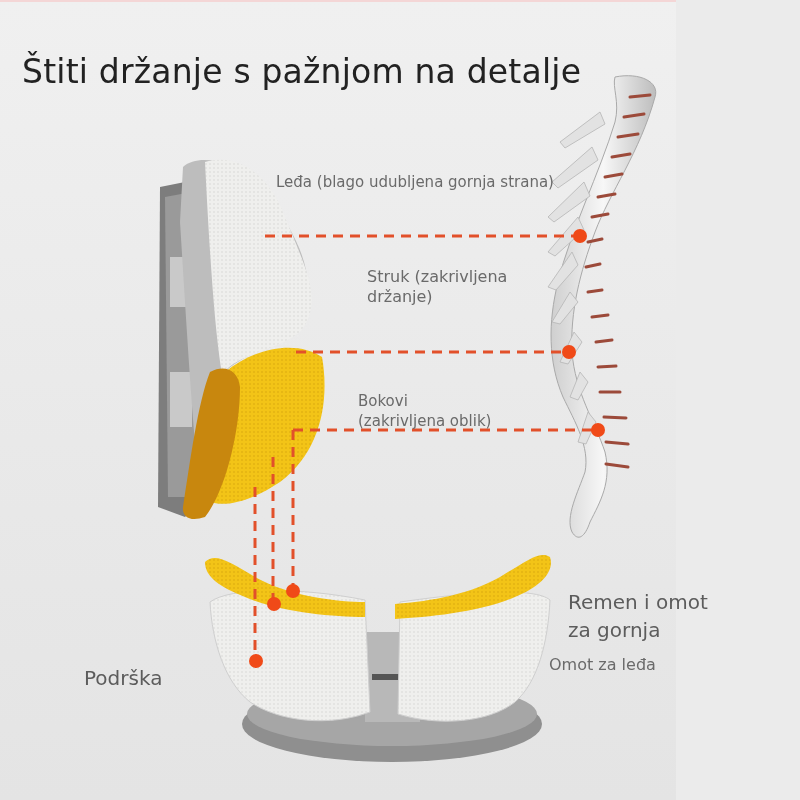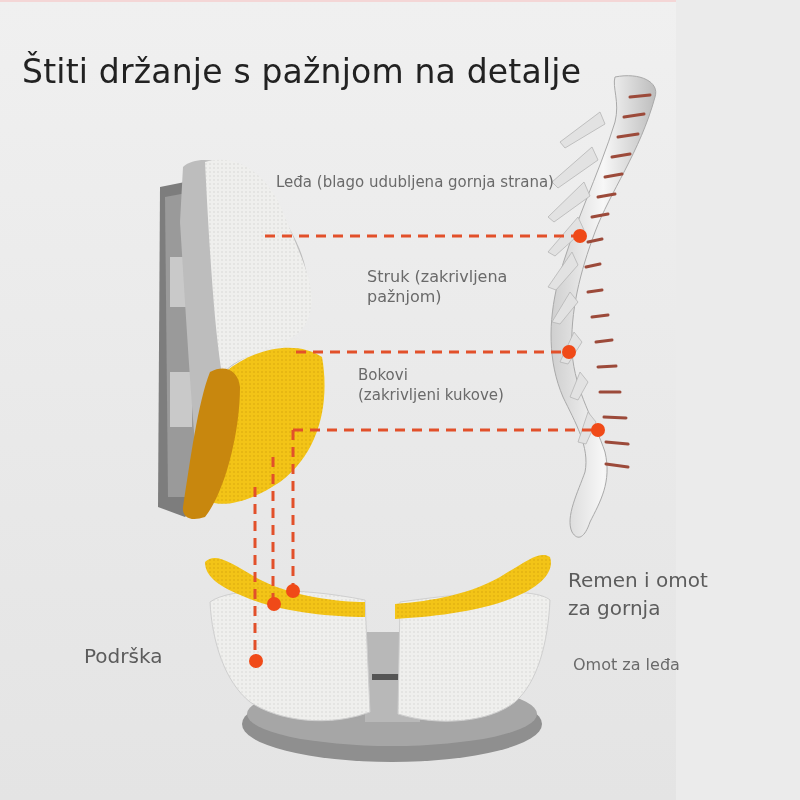--- a/index.html
+++ b/index.html
@@ -1,20 +1,20 @@
 <!DOCTYPE html>
 <html><head>
 <meta charset="utf-8">
 <style>
   html, body { margin:0; padding:0; }
   body { width:800px; height:800px; overflow:hidden; background:#ebebeb; font-family:"DejaVu Sans", sans-serif; }
   .stage { position:relative; width:676px; height:800px; background:linear-gradient(180deg,#f0f0f0 0%,#e9e9e9 55%,#e4e4e4 100%); border-top:2px solid #f4d6d6; box-sizing:border-box; }
   .title { position:absolute; left:22px; top:50px; font-size:33px; color:#222; letter-spacing:0.2px; white-space:nowrap; }
   .label { position:absolute; color:#6a6a6a; font-size:15px; text-align:left; line-height:20px; white-space:nowrap; }
-  .label.big { font-size:20px; line-height:28px; color:#5c5c5c; }
+  .label.big { font-size:20px; line-height:28px; color:#5c5c5c;margin-top:22px; }
   .label.mid { font-size:16px; }
   svg.art { position:absolute; left:0; top:0; }
 </style>
 </head>
 <body>
 
 <div class="stage">
 
   <div class="title">Štiti držanje s pažnjom na detalje</div>
 
@@ -106,32 +106,32 @@
       <circle cx="293" cy="589" r="7"></circle>
       <circle cx="274" cy="602" r="7"></circle>
       <circle cx="256" cy="659" r="7"></circle>
     </g>
   </svg>
 
   <div class="label" style="left:276px; top:170px;">Leđa (blago udubljena gornja strana)</div>
 
   <div class="label mid" style="left:345px; top:265px;margin-left:22px;">
     <div>Struk (zakrivljena</div>
-    <div>pažnjom)</div>
+    <div>držanje)</div>
   </div>
 
-  <div class="label" style="left:358px; top:363px;">
+  <div class="label" style="left:358px; top:389px;">
     <div>Bokovi</div>
-    <div>(zakrivljeni kukove)</div>
+    <div>(zakrivljena oblik)</div>
   </div>
 
   <div class="label big" style="left:568px; top:564px;">
     <div>Remen i omot</div>
     <div>za gornja</div>
   </div>
 
-  <div class="label mid" style="left:573px; top:653px;">Omot za leđa</div>
+  <div class="label mid" style="left:549px; top:653px;">Omot za leđa</div>
 
   <div class="label big" style="left:84px; top:640px;">
     <div>Podrška</div>
   </div>
 
 </div>
 
 </body></html>

